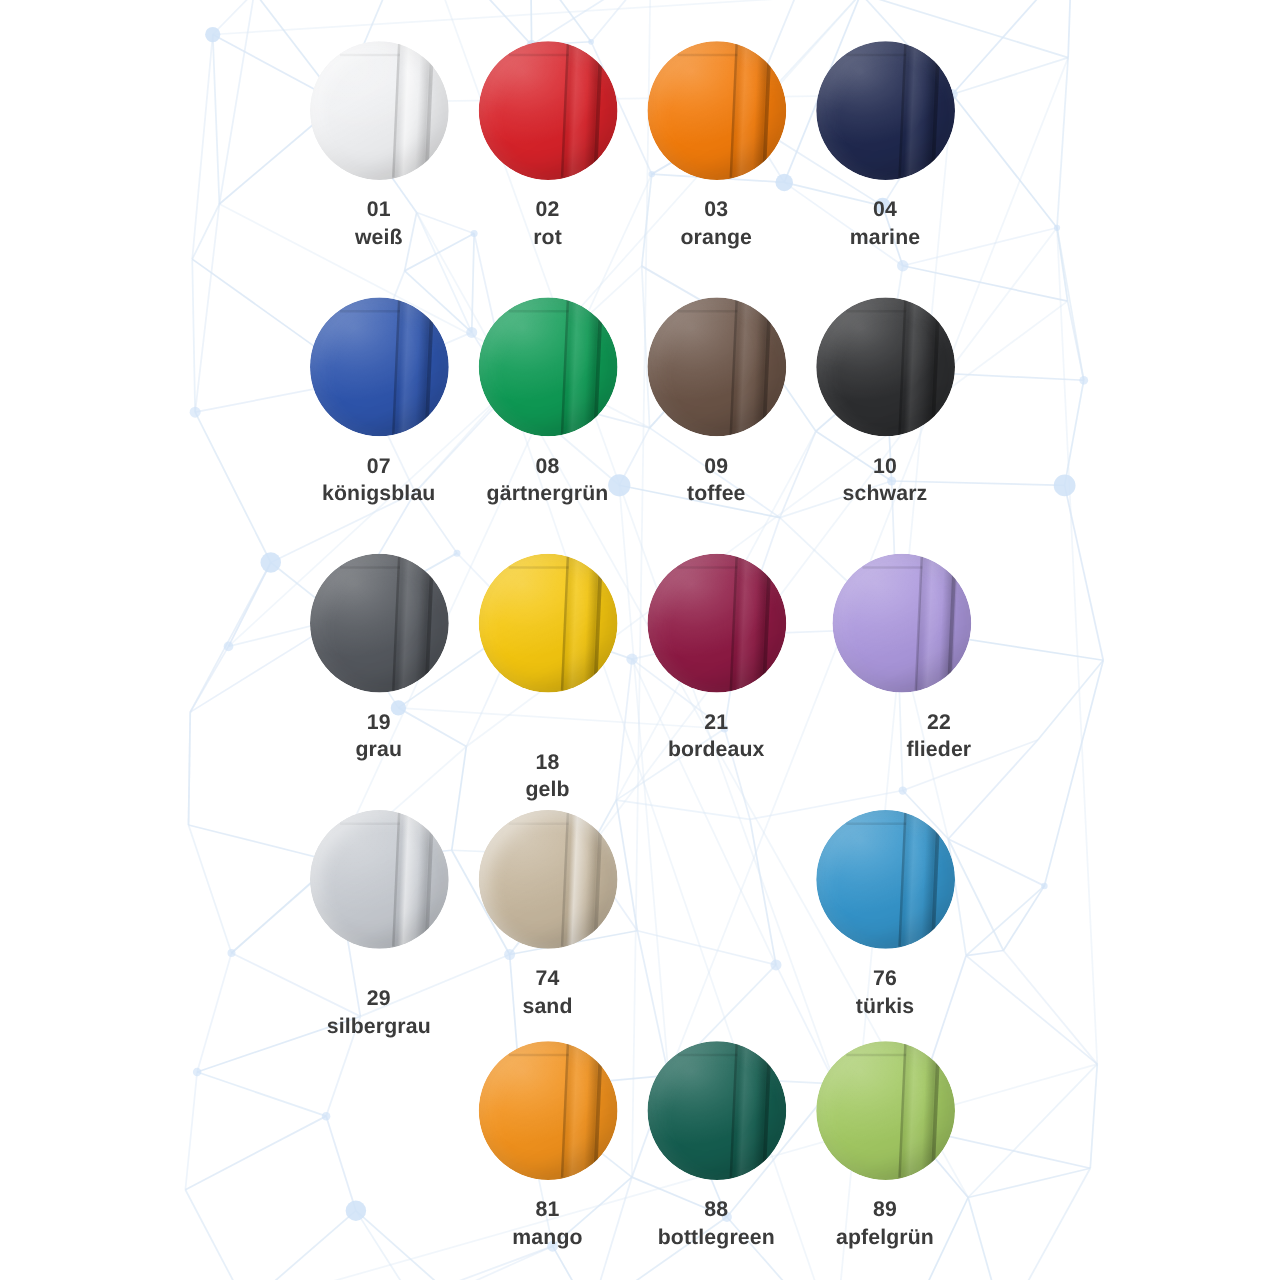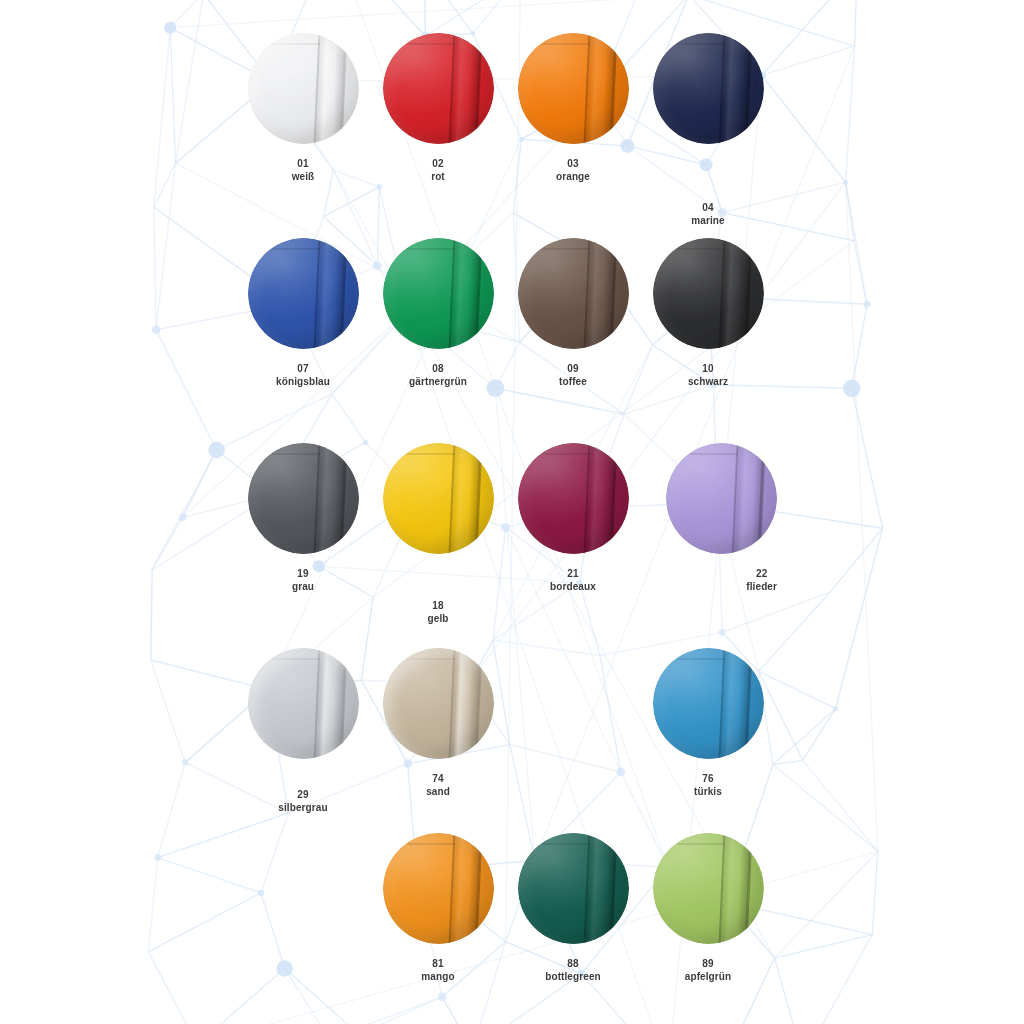--- a/index.html
+++ b/index.html
@@ -142,21 +142,21 @@
   .swatch.light .seam,
   .swatch.light .seam2 { background: rgba(0,0,0,0.10); }
   .swatch.light .hem { background: rgba(0,0,0,0.06); }
 
   .labels {
     margin-top: 13px;
     text-align: center;
     line-height: 1.32;
     color: #3b3b3b;
     font-weight: bold;
-    font-size: 10px;
+    font-size: 17px;
     letter-spacing: 0.1px;
   }
   .code { display: block; }
   .name { display: block; }
 </style>
 </head>
 <body>
 
 <div id="page">
 
@@ -474,21 +474,21 @@
             <div class="flap"></div>
             <div class="seam"></div>
             <div class="seam2"></div>
             <div class="inner-shadow"></div>
           </div>
           <div class="labels">
             <span class="code">03</span>
             <span class="name">orange</span>
           </div>
         </div>
-        <div class="cell" style="position: absolute; left: 639px; top: 0px; justify-content: space-between;">
+        <div class="cell" style="position: absolute; left: 639px; top: 0px;">
           <div class="swatch">
             <div class="base" style="background:#20294f"></div>
             <div class="sheen"></div>
             <div class="hem"></div>
             <div class="flap"></div>
             <div class="seam"></div>
             <div class="seam2"></div>
             <div class="inner-shadow"></div>
           </div>
           <div class="labels">

